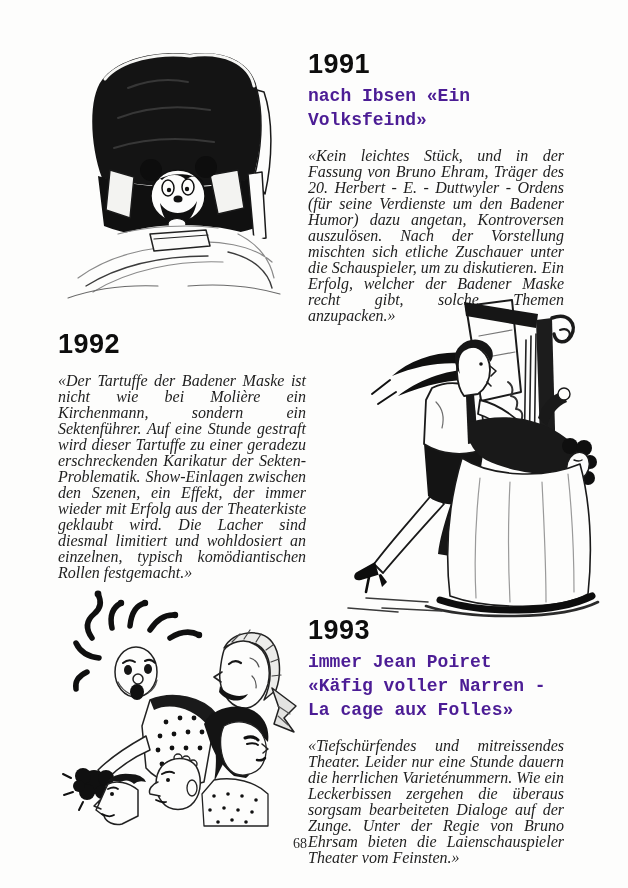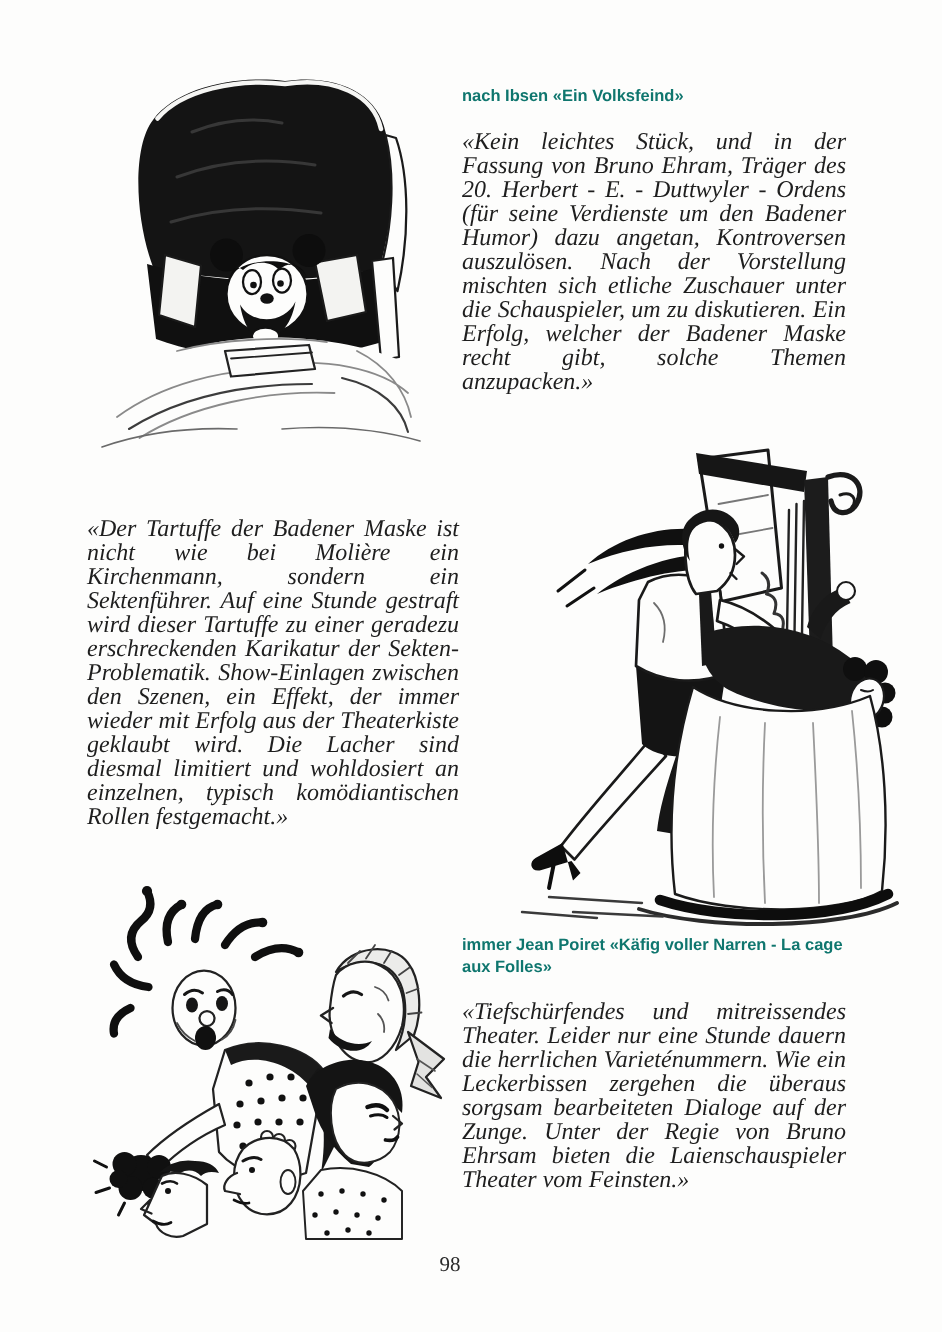--- a/index.html
+++ b/index.html
@@ -11,23 +11,23 @@
     font-family:"Liberation Sans",sans-serif;
     color:#1a1a1a;
   }
   .abs{position:absolute;}
   .textblock h2.year{
     font-family:"Liberation Sans",sans-serif;
     font-size:27px;font-weight:700;letter-spacing:.5px;
     margin:0;color:#0d0d0d;line-height:1.05;
   }
   .textblock h3.subtitle{
-    font-family:Liberation Sans, sans-serif;
-    font-size:11px;font-weight:700;
-    margin:7px 0 0;color:#0f766e;line-height:1.32;
+    font-family:Liberation Mono, monospace;
+    font-size:18px;font-weight:700;
+    margin:7px 0 0;color:#4c1d95;line-height:1.32;
   }
   .quote{
     font-family:"Liberation Serif",serif;
     font-style:italic;
     font-size:16px;line-height:16px;
     text-align:justify;
     color:#1e1e1e;
     margin:15px 0 0;
   }
   .illus svg{display:block;width:100%;height:100%;}
@@ -76,25 +76,27 @@
         <path d="M28,240 C60,220 100,210 150,210 M170,206 C196,212 210,226 214,242" stroke="#3c3c3c" stroke-width="1.4" fill="none"></path>
         <path d="M10,252 q40,-14 90,-12 M130,240 q50,-4 92,8" stroke="#6a6a6a" stroke-width="1.1" fill="none"></path>
 
         <path d="M92,188 L148,184 L152,200 L96,205 Z" fill="#fbfbfa" stroke="#222" stroke-width="1.5"></path>
         <path d="M96,193 L150,189" stroke="#222" stroke-width="1.2"></path>
       </g>
     </svg>
   </figure>
 
   <div class="abs textblock" style="left:308px;top:50px;width:256px">
+    <h2 class="year">1991</h2>
     <h3 class="subtitle">nach Ibsen «Ein Volksfeind»</h3>
     <p class="quote">«Kein leichtes Stück, und in der Fassung von Bruno Ehram, Träger des 20. Herbert - E. - Duttwyler - Ordens (für seine Verdienste um den Badener Humor) dazu angetan, Kontroversen auszulösen. Nach der Vorstellung mischten sich etliche Zuschauer unter die Schauspieler, um zu diskutieren. Ein Erfolg, welcher der Badener Maske recht gibt, solche Themen anzupacken.»</p>
   </div>
 
   <div class="abs textblock" style="left:58px;top:330px;width:248px">
+    <h2 class="year">1992</h2>
     <p class="quote">«Der Tartuffe der Badener Maske ist nicht wie bei Molière ein Kirchenmann, sondern ein Sektenführer. Auf eine Stunde gestraft wird dieser Tartuffe zu einer geradezu erschreckenden Karikatur der Sekten-Problematik. Show-Einlagen zwischen den Szenen, ein Effekt, der immer wieder mit Erfolg aus der Theaterkiste geklaubt wird. Die Lacher sind diesmal limitiert und wohldosiert an einzelnen, typisch komödiantischen Rollen festgemacht.»</p>
   </div>
 
   <figure class="abs illus" style="left:338px;top:296px;width:276px;height:340px;margin:0">
     <svg viewBox="0 0 276 340" role="img" aria-label="Tuschezeichnung: Zwei ringende Figuren über einem Tisch mit weissem Tischtuch">
       <g stroke-linecap="round" stroke-linejoin="round">
 
         <path d="M128,10 L174,4 L183,96 L143,105 Z" fill="#fdfdfc" stroke="#1a1a1a" stroke-width="2"></path>
         <path d="M138,20 L170,14 M141,40 L174,34 M144,62 L177,56" stroke="#777" stroke-width="1.2" fill="none"></path>
         <path d="M126,6 L200,18 L198,32 L128,20 Z" fill="#161616"></path>
@@ -270,19 +272,20 @@
           <path d="M48,216 l-6,6 l7,3" stroke="#222" stroke-width="1.5" fill="none"></path>
           <circle cx="60" cy="210" r="2" fill="#111"></circle>
           <path d="M56,205 q6,-3 10,0" stroke="#161616" stroke-width="1.8" fill="none"></path>
           <path d="M50,230 q7,4 12,1" stroke="#111" stroke-width="1.8" fill="none"></path>
         </g>
       </g>
     </svg>
   </figure>
 
   <div class="abs textblock" style="left:308px;top:616px;width:256px">
+    <h2 class="year">1993</h2>
     <h3 class="subtitle">immer Jean Poiret «Käfig voller Narren - La cage aux Folles»</h3>
     <p class="quote">«Tiefschürfendes und mitreissendes Theater. Leider nur eine Stunde dauern die herrlichen Varieténummern. Wie ein Leckerbissen zergehen die überaus sorgsam bearbeiteten Dialoge auf der Zunge. Unter der Regie von Bruno Ehrsam bieten die Laienschauspieler Theater vom Feinsten.»</p>
   </div>
 
-  <div class="abs pagenum" style="left:258px;top:836px;width:84px">98</div>
+  <div class="abs pagenum" style="left:258px;top:836px;width:84px">68</div>
 
 </div>
 
 </body></html>

